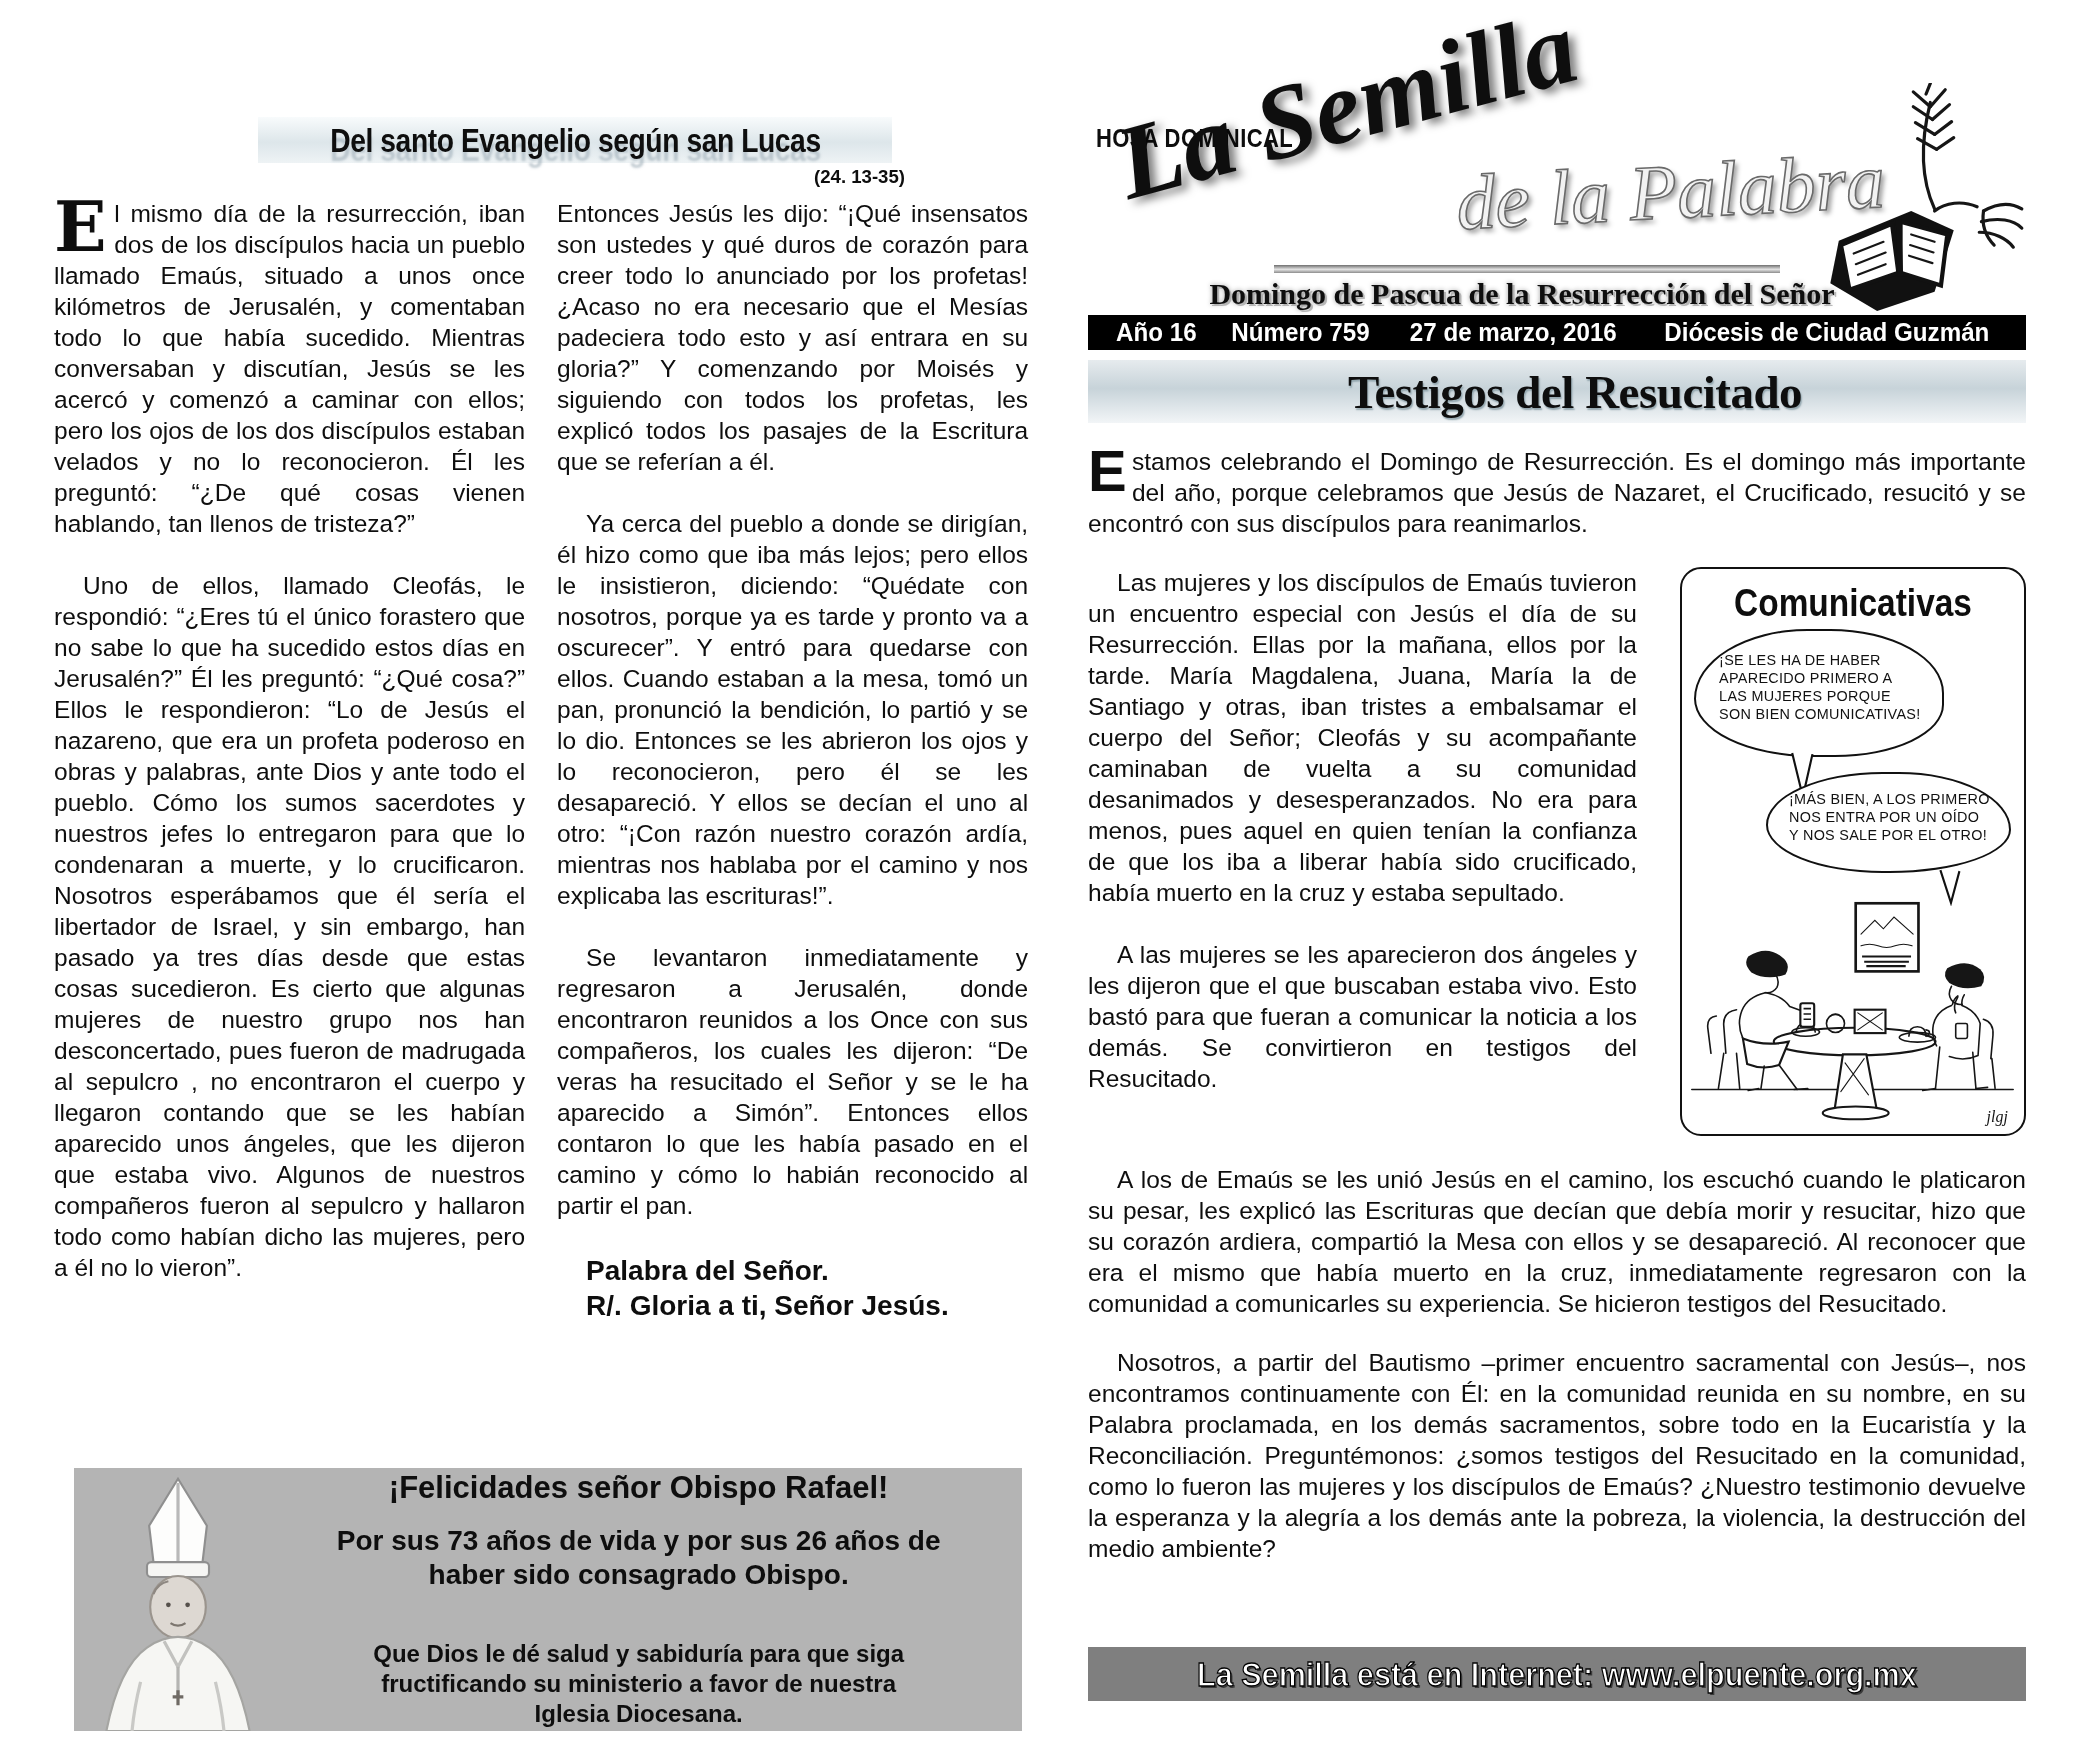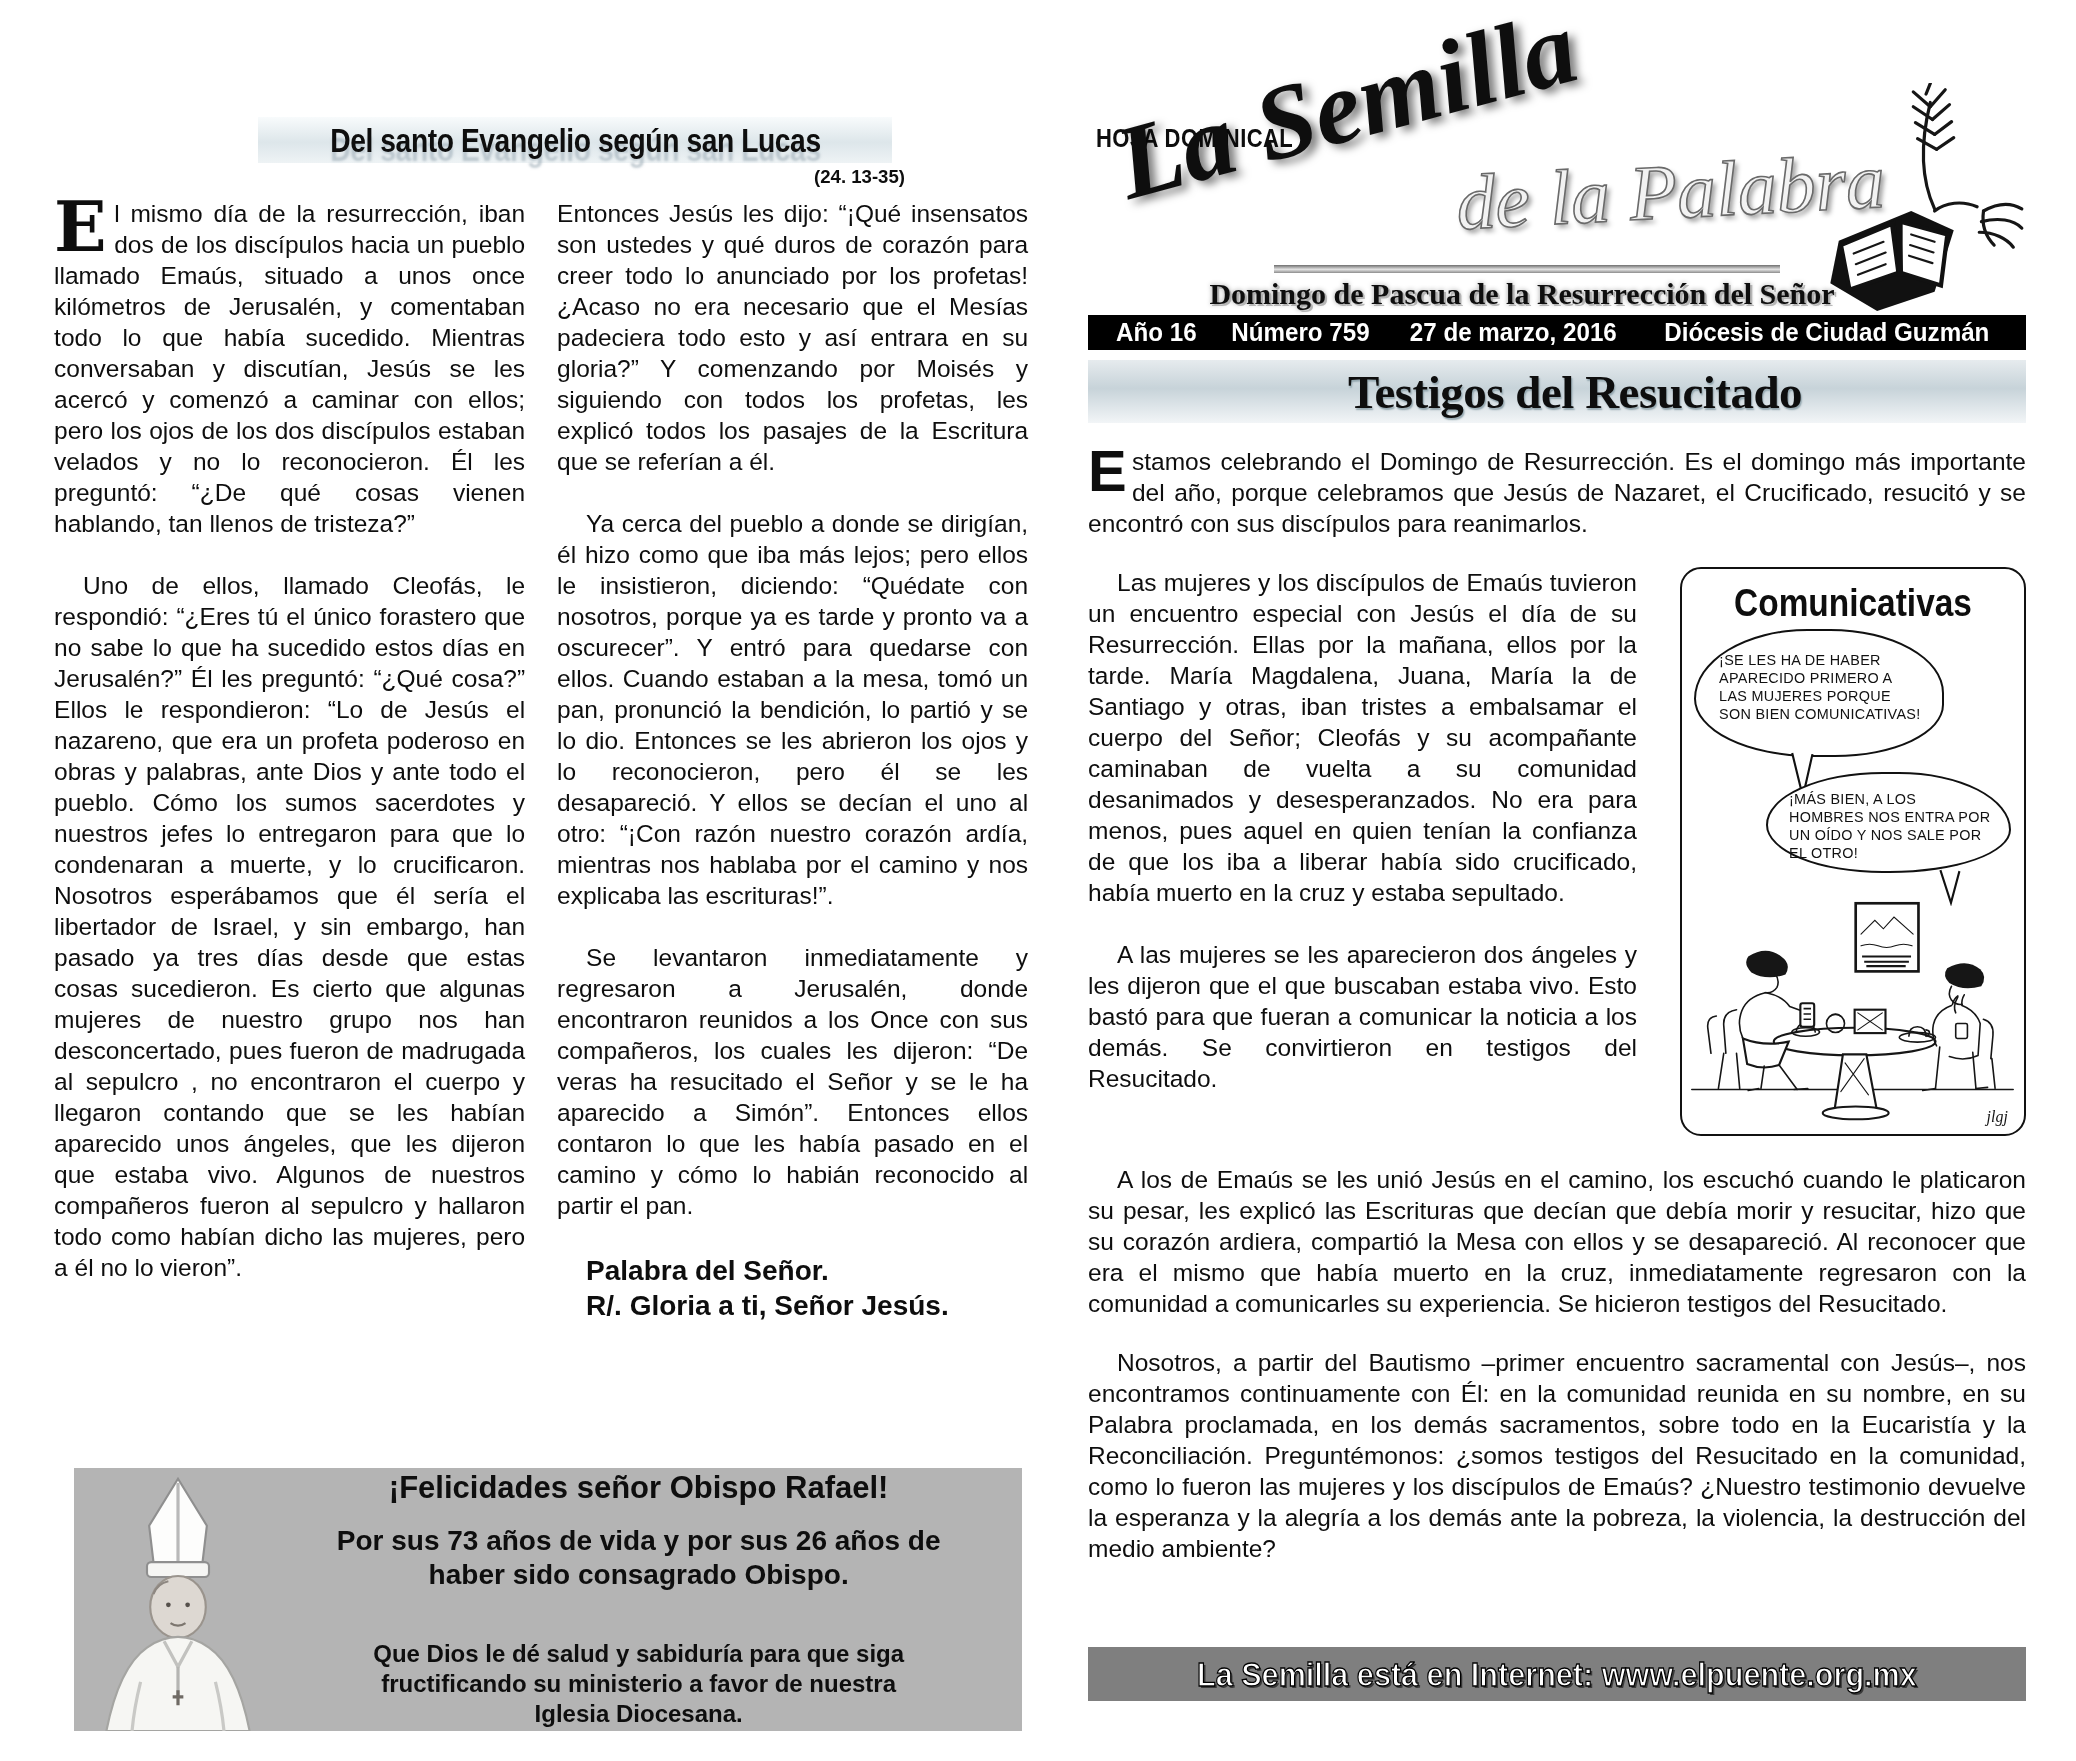--- a/index.html
+++ b/index.html
@@ -189,21 +189,21 @@
           <p>A las mujeres se les aparecieron dos ángeles y les dijeron que el que buscaban estaba vivo. Esto bastó para que fueran a comunicar la noticia a los demás. Se convirtieron en testigos del Resucitado.</p>
         </div>
 
         <div class="cartoon">
           <div class="cartoon-title">Comunicativas</div>
 
           <div class="bubble bubble1">¡SE LES HA DE HABER APARECIDO PRIMERO A LAS MUJERES PORQUE SON BIEN COMUNICATIVAS!</div>
           <svg class="tail" style="left:107px;top:183px;" width="32" height="48" viewBox="0 0 60 90">
             <path d="M6,2 L26,84 L44,4" fill="#fff" stroke="#111" stroke-width="4"></path>
           </svg>
-          <div class="bubble bubble2">¡MÁS BIEN, A LOS HOMBRES NOS ENTRA POR UN OÍDO Y NOS SALE POR EL OTRO!</div>
+          <div class="bubble bubble2">¡MÁS BIEN, A LOS PRIMERO NOS ENTRA POR UN OÍDO Y NOS SALE POR EL OTRO!</div>
           <svg class="tail" style="left:256px;top:300px;" width="27" height="37" viewBox="0 0 50 70">
             <path d="M4,2 L24,64 L40,4" fill="#fff" stroke="#111" stroke-width="4"></path>
           </svg>
 
           <svg class="scene" viewBox="0 0 628 468">
             <line x1="12" y1="390" x2="616" y2="390" class="ln"></line>
             <rect x="320" y="40" width="118" height="128" fill="#fff" stroke="#161616" stroke-width="5"></rect>
             <path d="M330,98 l26,-26 l16,16 l20,-22 l36,32" class="thin"></path>
             <path d="M330,120 q16,-6 32,0 q16,6 32,0 q16,-6 32,0" class="thin"></path>
             <path d="M332,140 h92 M336,150 h84 M340,158 h74" stroke="#161616" stroke-width="4" fill="none"></path>

